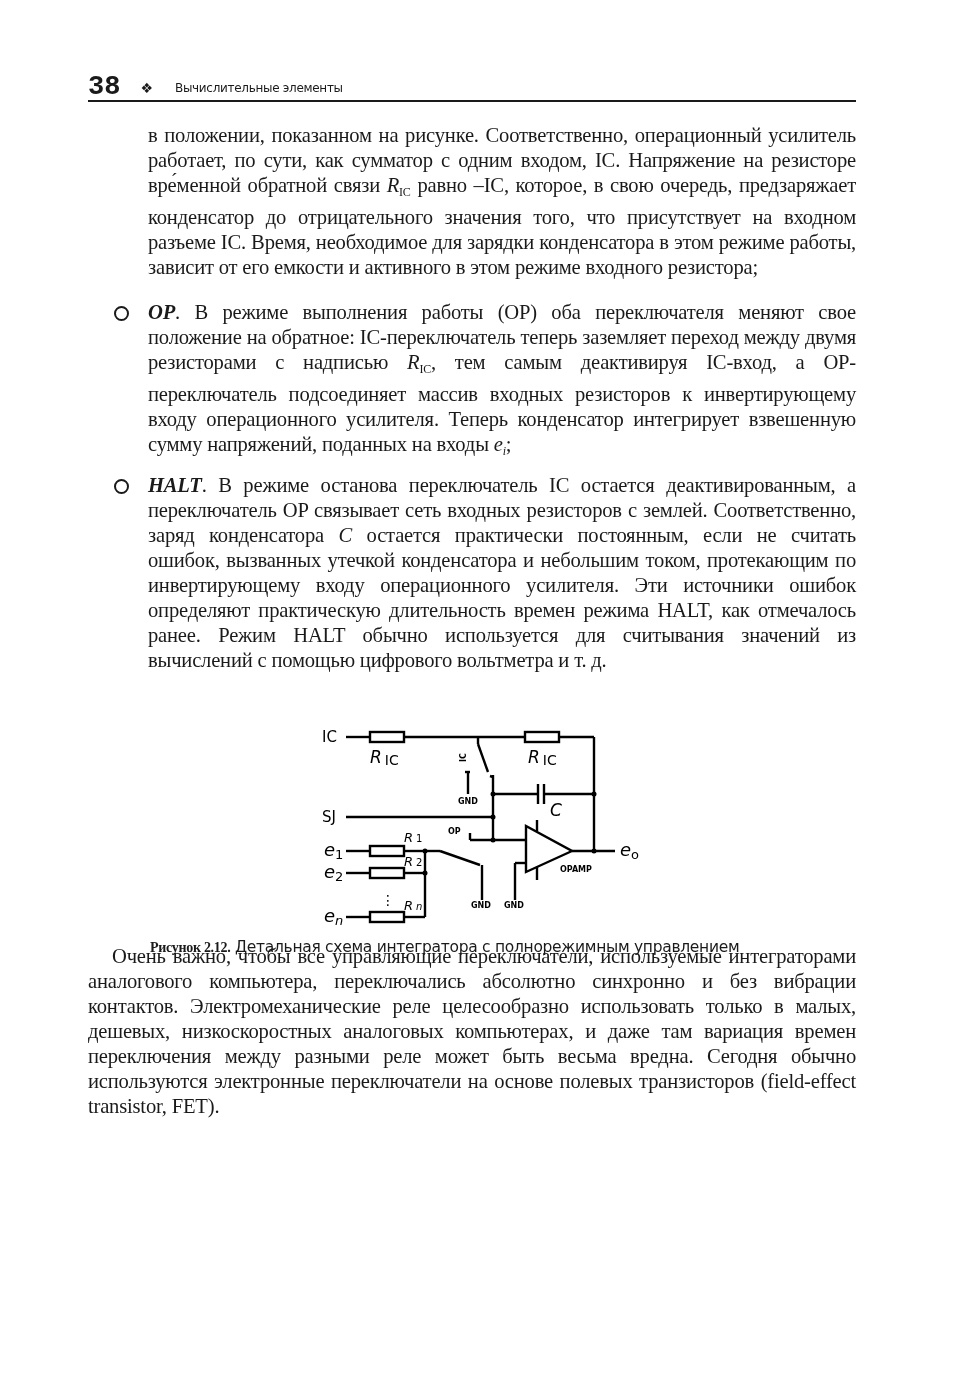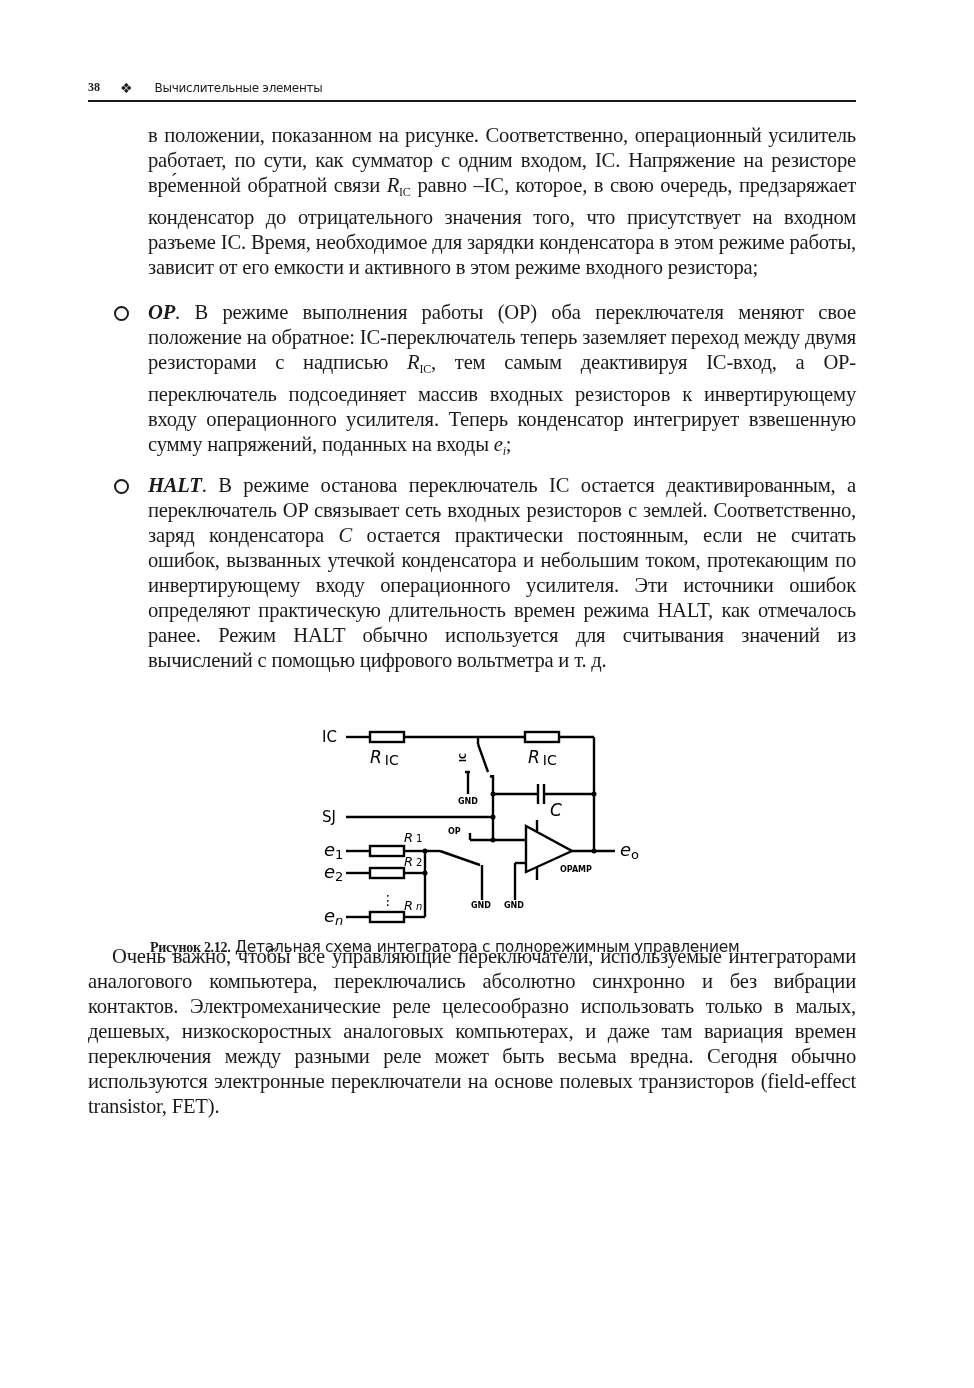--- a/index.html
+++ b/index.html
@@ -6,21 +6,21 @@
   body {
     width: 974px; height: 1388px; position: relative; overflow: hidden;
     color: #1a1a1a;
     font-family: "Liberation Serif", "DejaVu Serif", serif;
   }
   .running-head {
     position: absolute; left: 88px; top: 76px; width: 768px; height: 26px;
     border-bottom: 2px solid #1a1a1a;
     display: flex; align-items: flex-end; padding-bottom: 2px; box-sizing: border-box;
   }
-  .page-num { font-family: Liberation Serif, serif; font-weight: bold; font-size: 12px; line-height: 22px; }
+  .page-num { font-family: Liberation Mono, monospace; font-weight: bold; font-size: 27px; line-height: 22px; }
   .head-orn { font-family: "DejaVu Sans", sans-serif; font-size: 14px; margin: 0 22px 0 20px; line-height: 20px; }
   .head-title { font-family: "DejaVu Sans", sans-serif; font-size: 12px; line-height: 20px; letter-spacing: -0.3px; }
 
   .text {
     position: absolute; font-size: 20.6px; line-height: 25px; text-align: justify;
     letter-spacing: -0.2px;
   }
   .p-cont { left: 148px; top: 123px; width: 708px; }
   .bullet-item { position: absolute; left: 148px; width: 708px; }
   .bullet-item .bullet {

